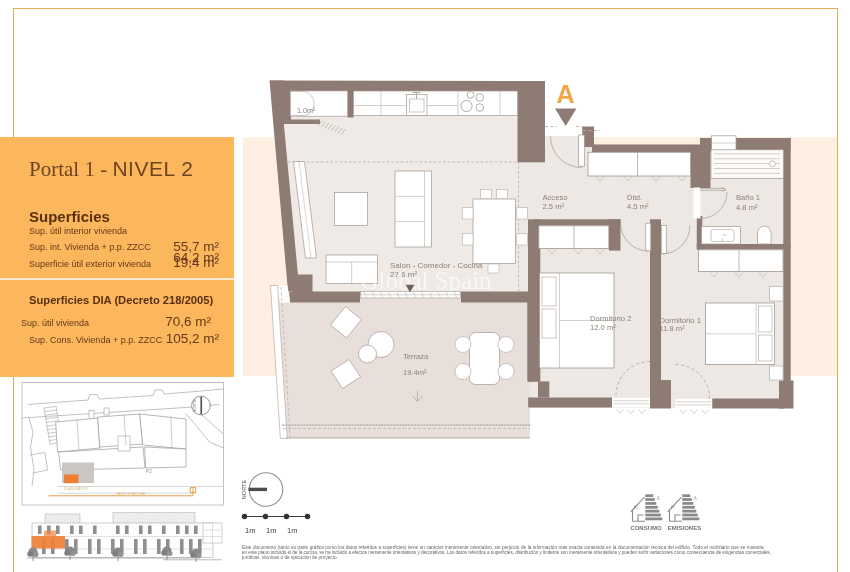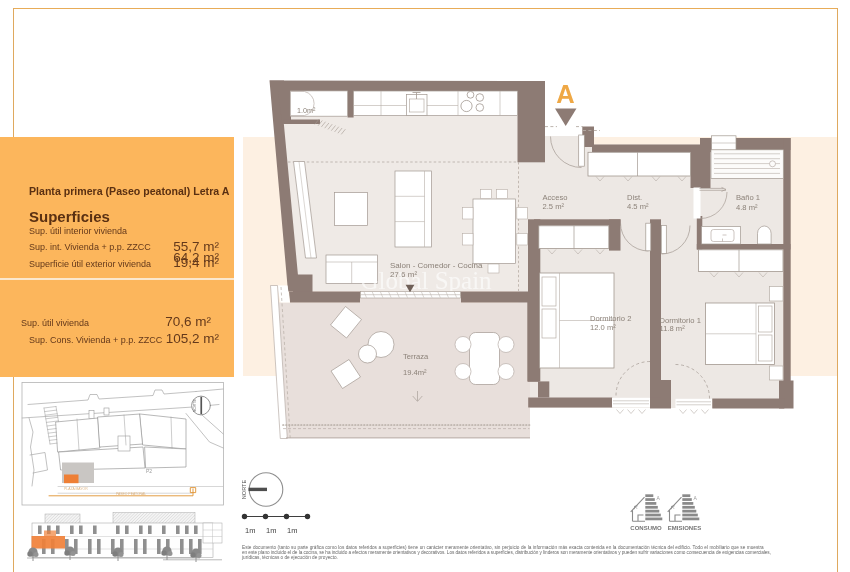--- a/index.html
+++ b/index.html
@@ -12,31 +12,32 @@
 <div class="page">
 
 <div class="abs" style="left:243px;top:137px;width:594px;height:238.5px;background:#FDF0E2;"></div>
 
 <div class="abs" style="left:13px;top:8px;width:824.5px;height:1px;background:#E8AC58;"></div>
 <div class="abs" style="left:13px;top:8px;width:1px;height:564px;background:#DFA95F;"></div>
 <div class="abs" style="left:836.6px;top:8px;width:1.2px;height:564px;background:#DFA95F;"></div>
 
 <div class="abs" style="left:0;top:136.7px;width:233.5px;height:240.5px;background:#FCB65C;">
 
-
-  <div style="position:absolute;left:29px;top:48.8px;font-size:10.6px;font-weight:bold;color:#5a3012;white-space:nowrap;">Planta primera (Paseo peatonal) Letra A</div>
+  <div style="position:absolute;left:29px;top:20.5px;font-size:21px;color:#6d4522;white-space:nowrap;"><span style="font-family:'Liberation Serif',serif;">Portal 1 - </span><span style="letter-spacing:0.5px;">NIVEL 2</span></div>
+
 
   <div style="position:absolute;left:29px;top:71px;font-size:15px;font-weight:bold;color:#5a3012;white-space:nowrap;">Superficies</div>
 
   <div style="position:absolute;left:29px;top:89.3px;width:190px;font-size:9px;color:#64391b;white-space:nowrap;">Sup. útil interior vivienda<span style="position:absolute;right:0;top:-3.5px;font-size:13.5px;margin-top:28px;">64,2 m²</span></div>
   <div style="position:absolute;left:29px;top:105.8px;width:190px;font-size:9px;color:#64391b;white-space:nowrap;">Sup. int. Vivienda + p.p. ZZCC<span style="position:absolute;right:0;top:-3.5px;font-size:13.5px;">55,7 m²</span></div>
   <div style="position:absolute;left:29px;top:122.3px;width:190px;font-size:9px;color:#64391b;white-space:nowrap;">Superficie útil exterior vivienda<span style="position:absolute;right:0;top:-3.5px;font-size:13.5px;">19,4 m²</span></div>
 
   <div style="position:absolute;left:0;top:141px;width:233.5px;height:2px;background:#FBE8CE;"></div>
 
+  <div style="position:absolute;left:29px;top:157.3px;font-size:11.2px;font-weight:bold;color:#5a3012;white-space:nowrap;">Superficies DIA (Decreto 218/2005)</div>
 
   <div style="position:absolute;left:21px;top:181.3px;width:190px;font-size:9px;color:#64391b;white-space:nowrap;">Sup. útil vivienda<span style="position:absolute;right:0;top:-3.5px;font-size:13.5px;">70,6 m²</span></div>
   <div style="position:absolute;left:29px;top:198.3px;width:190px;font-size:9px;color:#64391b;white-space:nowrap;">Sup. Cons. Vivienda + p.p. ZZCC<span style="position:absolute;right:0;top:-3.5px;font-size:13.5px;">105,2 m²</span></div>
 </div>
 
 <svg class="abs" style="left:0;top:0;" width="850" height="572" viewBox="0 0 850 572">
 <defs>
 <pattern id="hatch" patternUnits="userSpaceOnUse" width="2.2" height="2.2" patternTransform="rotate(45)">
 <rect width="2.2" height="2.2" fill="#f4f4f4"></rect>
           <line x1="0" y1="0" x2="0" y2="2.2" stroke="#b9b9b9" stroke-width="0.55"></line>

